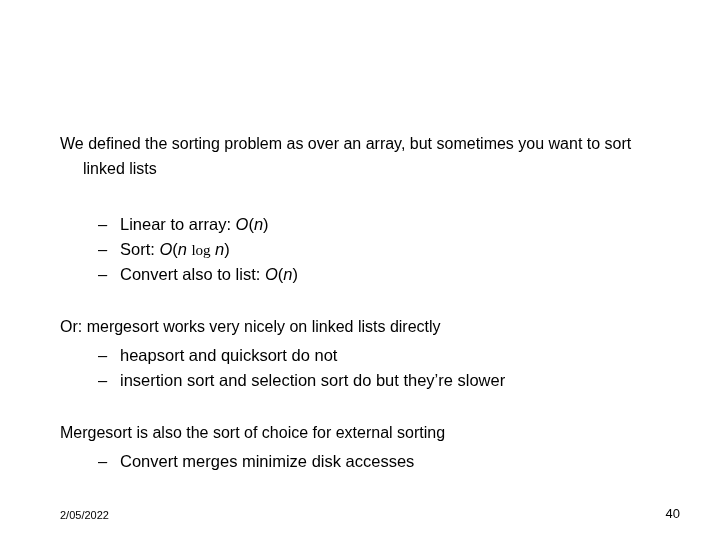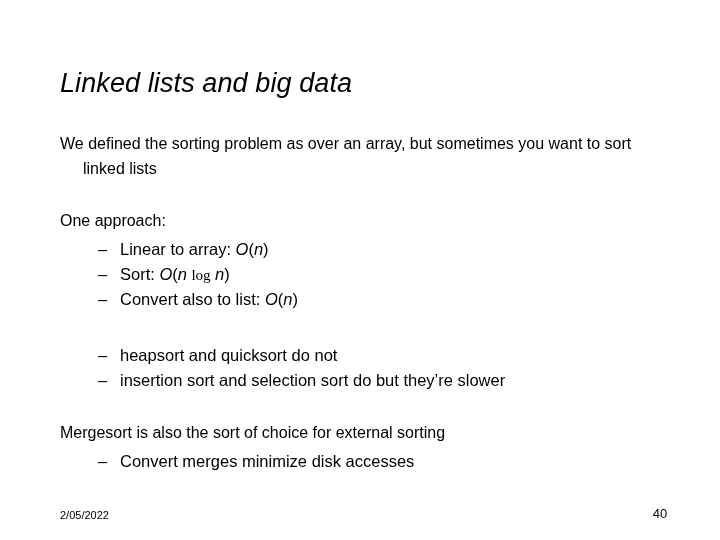--- a/index.html
+++ b/index.html
@@ -96,58 +96,57 @@
     line-height: 14px;
     white-space: nowrap;
   }
   .footer-page {
     position: absolute;
     left: 640px;
     top: 506px;
     width: 40px;
     font-size: 13px;
     line-height: 16px;
-    text-align: center;
+    text-align: right;
     white-space: nowrap;
   }
 </style>
 </head>
 <body>
 
 <div class="slide">
 
-  <h1 class="slide-title">Linked lists and big data</h1>
 
   <div class="body">
 
     <p class="para">We defined the sorting problem as over an array, but sometimes you want to sort linked lists</p>
 
     <div class="gap-para"></div>
 
-    <p class="para">One approach:</p>
 
     <div class="gap-small"></div>
 
     <div class="sub">
       <span class="sub-dash">–</span>
       <span class="sub-text"><span>Linear to array: </span><span class="math-i">O</span><span>(</span><span class="math-i">n</span><span>)</span></span>
     </div>
 
     <div class="sub">
       <span class="sub-dash">–</span>
       <span class="sub-text"><span>Sort: </span><span class="math-i">O</span><span>(</span><span class="math-i">n</span><span>&nbsp;</span><span class="math-mono">log</span><span>&nbsp;</span><span class="math-i">n</span><span>)</span></span>
     </div>
 
     <div class="sub">
       <span class="sub-dash">–</span>
       <span class="sub-text"><span>Convert also to list: </span><span class="math-i">O</span><span>(</span><span class="math-i">n</span><span>)</span></span>
     </div>
 
     <div class="gap-para"></div>
 
+    <p class="para">Or: mergesort works very nicely on linked lists directly</p>
 
     <div class="gap-small"></div>
 
     <div class="sub">
       <span class="sub-dash">–</span>
       <span class="sub-text">heapsort and quicksort do not</span>
     </div>
 
     <div class="sub">
       <span class="sub-dash">–</span>

